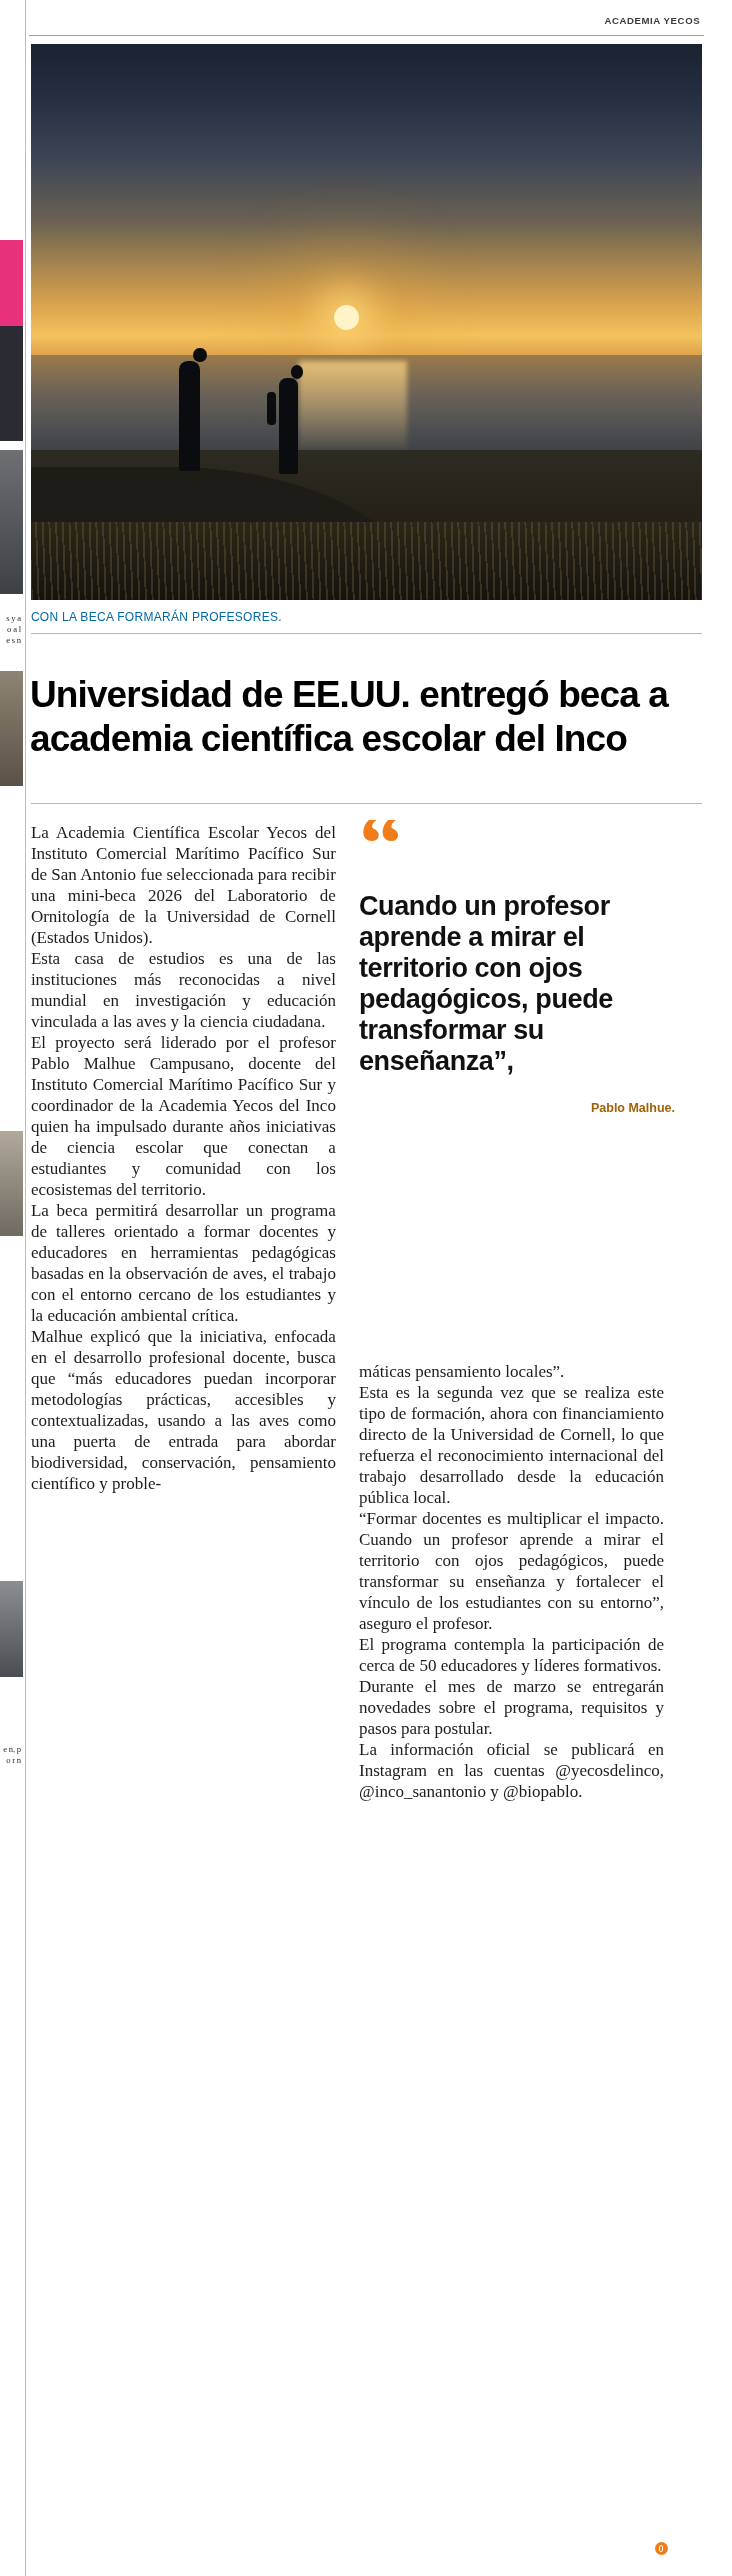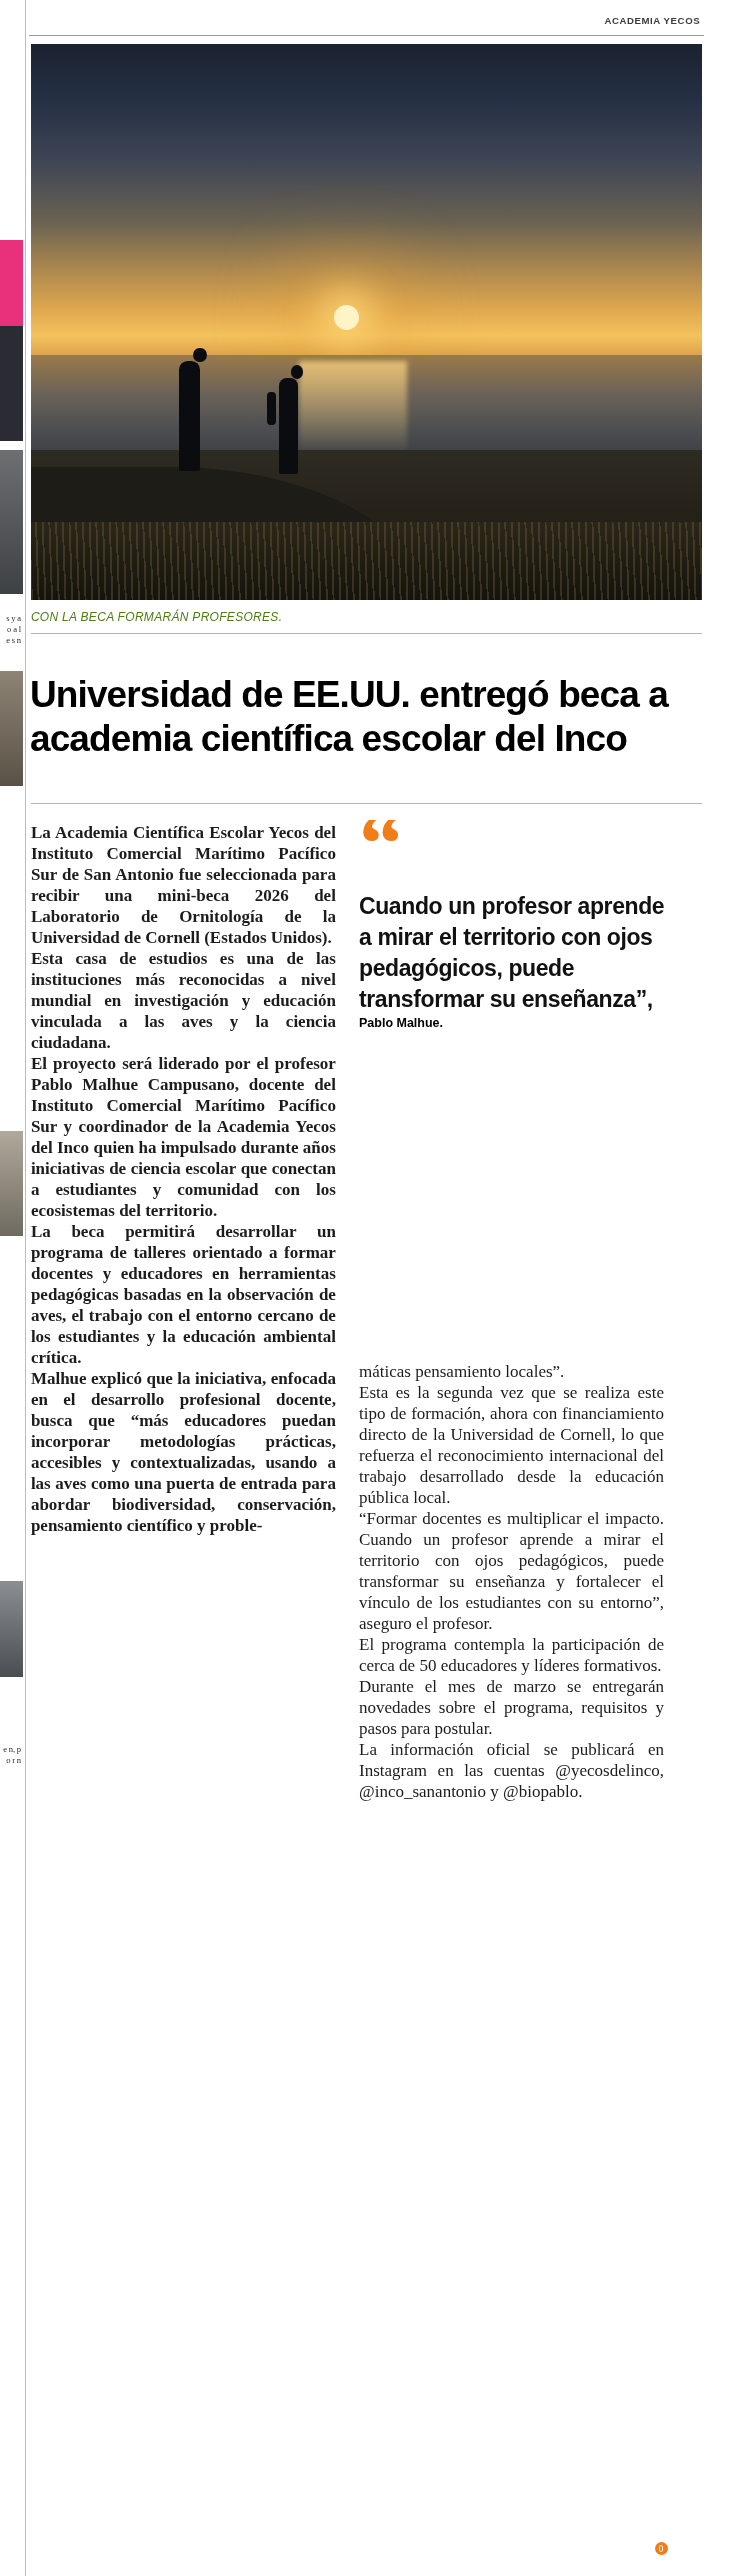--- a/index.html
+++ b/index.html
@@ -162,22 +162,21 @@
 
   
   .photo-caption {
     position: absolute;
     left: 1.9px;
     top: 610px;
     width: 671px;
     font-family: "Liberation Sans", sans-serif;
     font-size: 12px;
     letter-spacing: 0.3px;
-    color: #4d7c0f;
-    font-style: italic;
+    color: #0369a1;
   }
   .caption-rule {
     position: absolute;
     left: 1.9px; top: 633px;
     width: 671px; height: 1px;
     background: #b5b5b5;
   }
 
   
   .headline {
@@ -209,21 +208,20 @@
     text-align: justify;
     text-justify: inter-word;
     hyphens: auto;
   }
   .col p { margin: 0; }
 
   .col-left {
     left: 1.9px;
     top: 822px;
     width: 305px;
-    font-weight: bold;
   }
   .col-right-lower {
     left: 330px;
     top: 1361px;
     width: 305px;
   }
 
   
   .pullquote {
     position: absolute;
@@ -239,32 +237,32 @@
     color: #f07d1a;
     letter-spacing: -1.9px;
     height: 56px;
     overflow: hidden;
     display: block;
   }
   .quote-text {
     margin-top: 15.3px;
     font-family: "Liberation Sans", sans-serif;
     font-weight: bold;
-    font-size: 23px;
+    font-size: 27px;
     line-height: 31px;
     letter-spacing: -0.4px;
     color: #111111;
   }
   .quote-attr {
-    margin-top: 1px;
-    text-align: left;
+    margin-top: 24px;
+    text-align: right;
     font-family: "Liberation Sans", sans-serif;
     font-weight: bold;
     font-size: 12.5px;
-    color: #000000;
+    color: #a16207;
   }
 
   .end-dot {
     position: absolute;
     right: 36px;
     bottom: 21px;
     width: 13.4px; height: 13.4px;
     border-radius: 50%;
     background: #f07d1a;
   }

